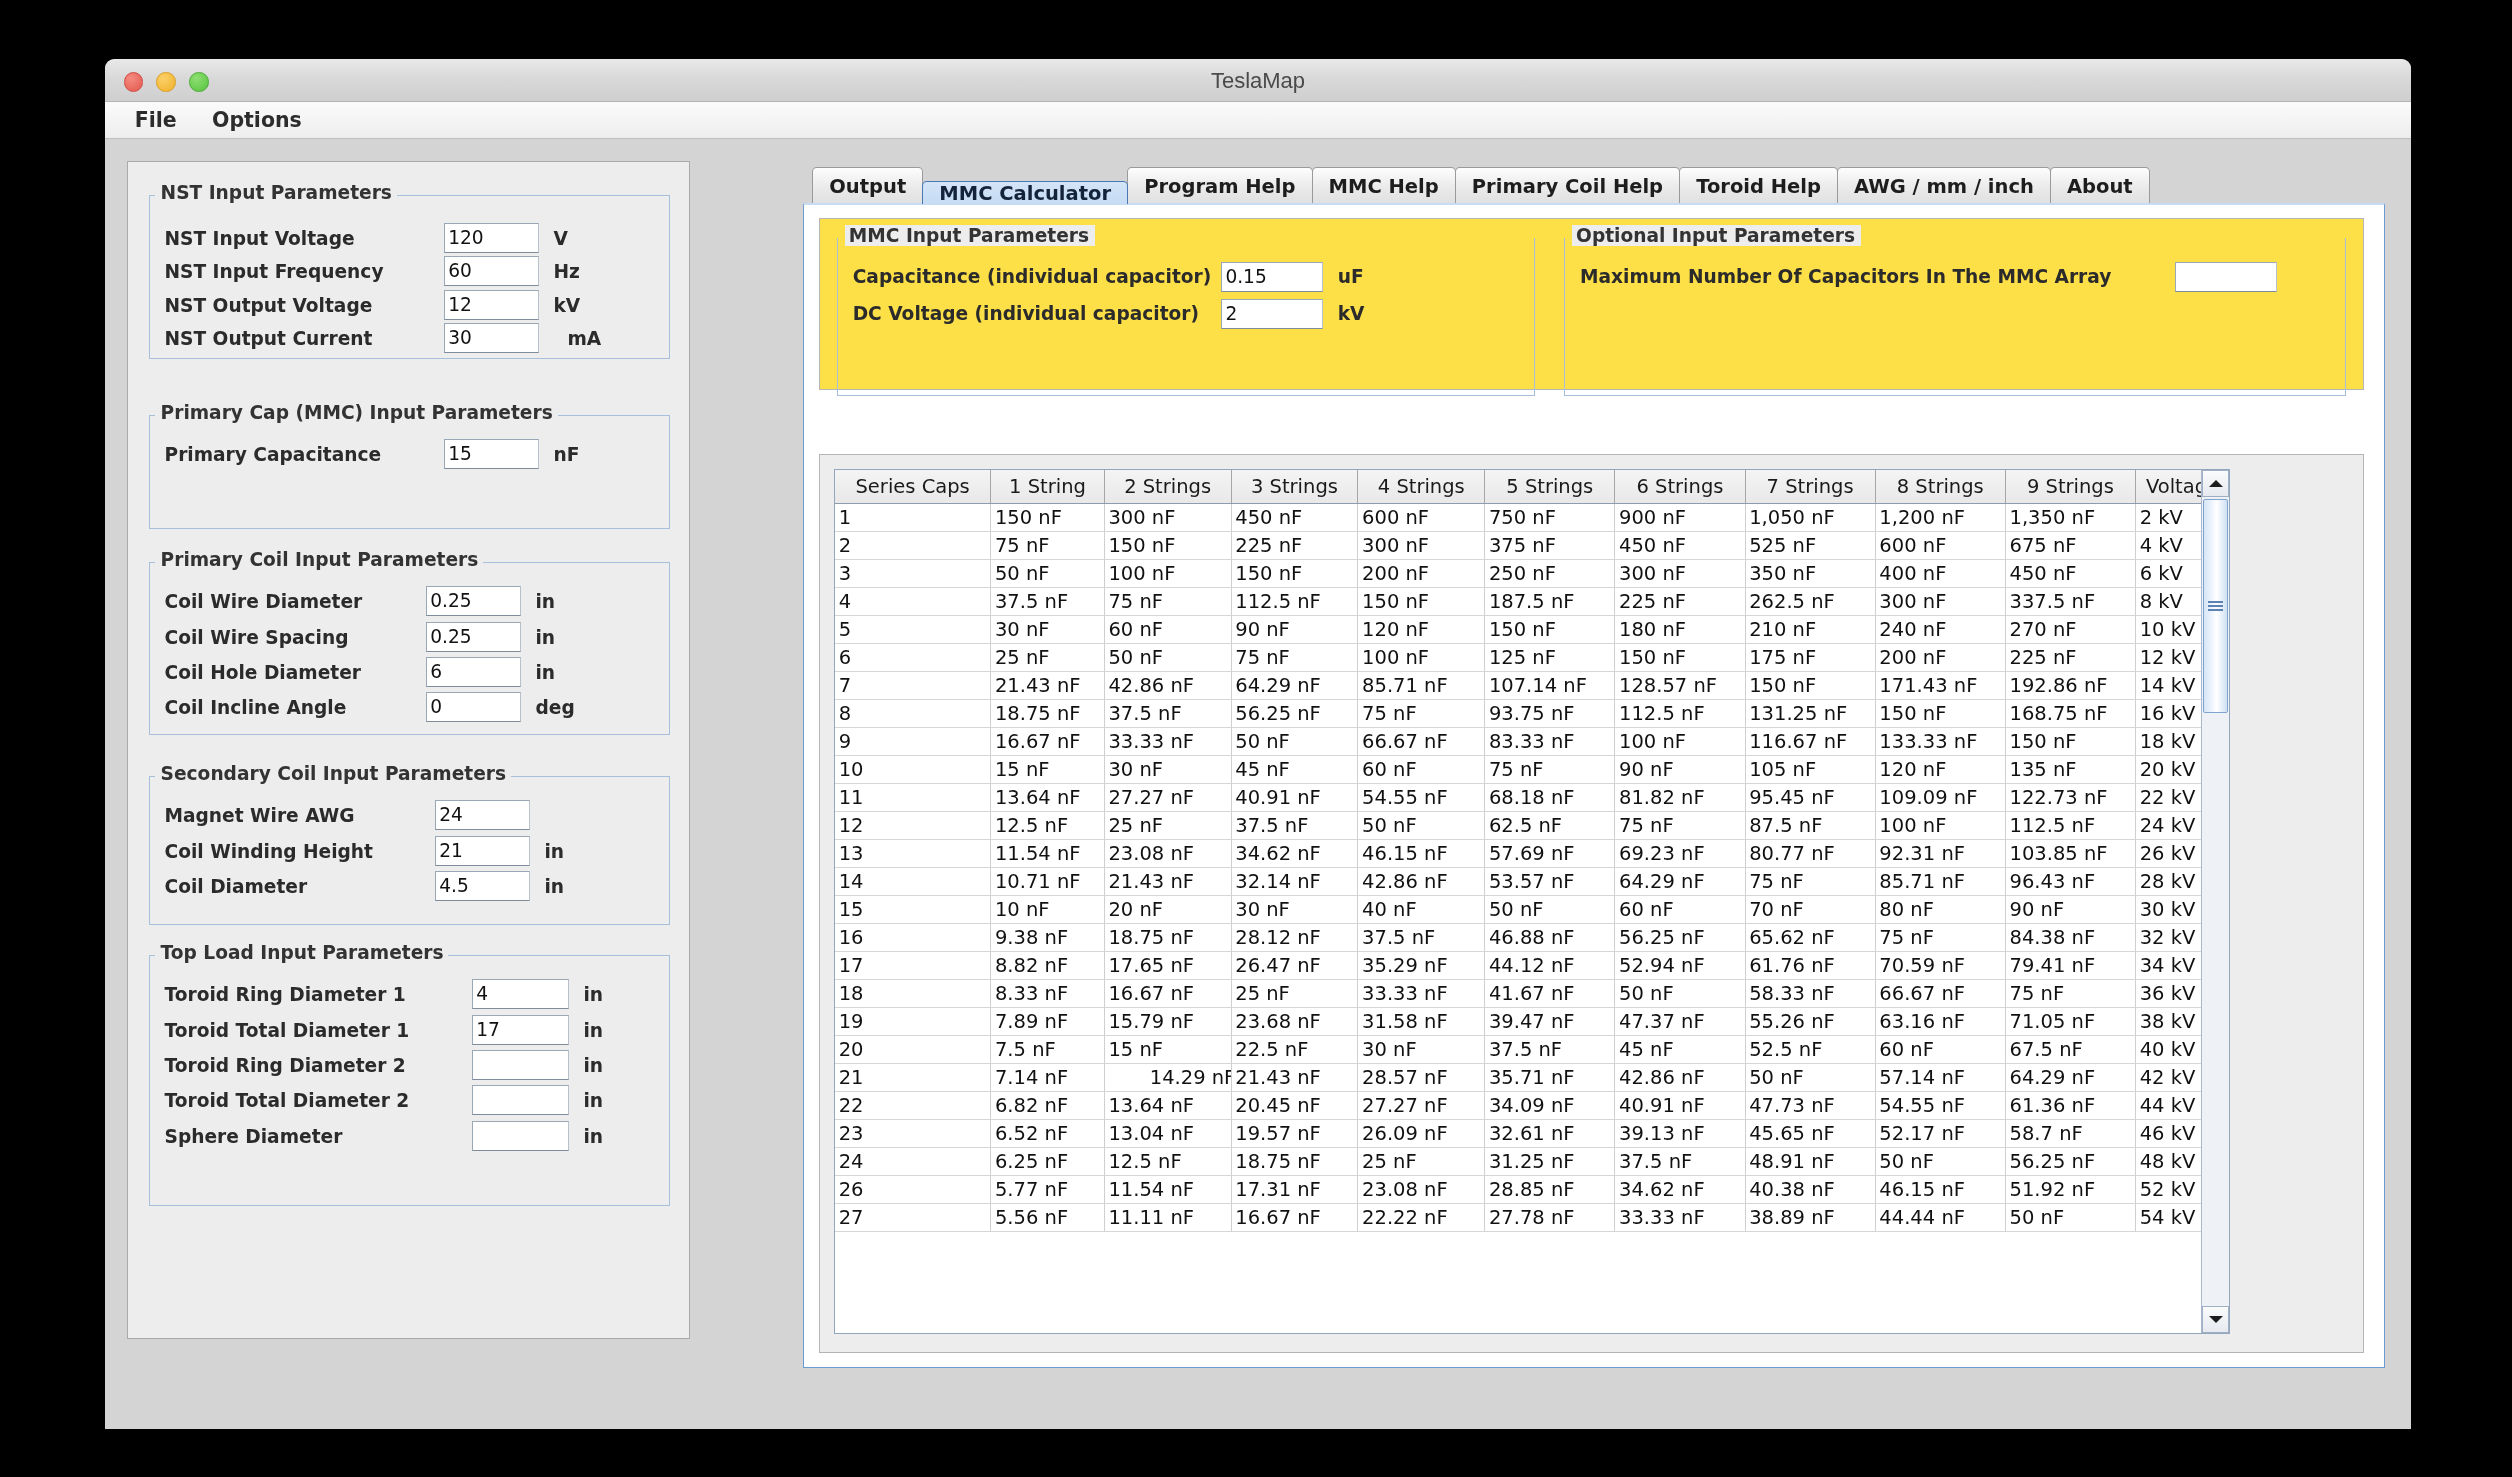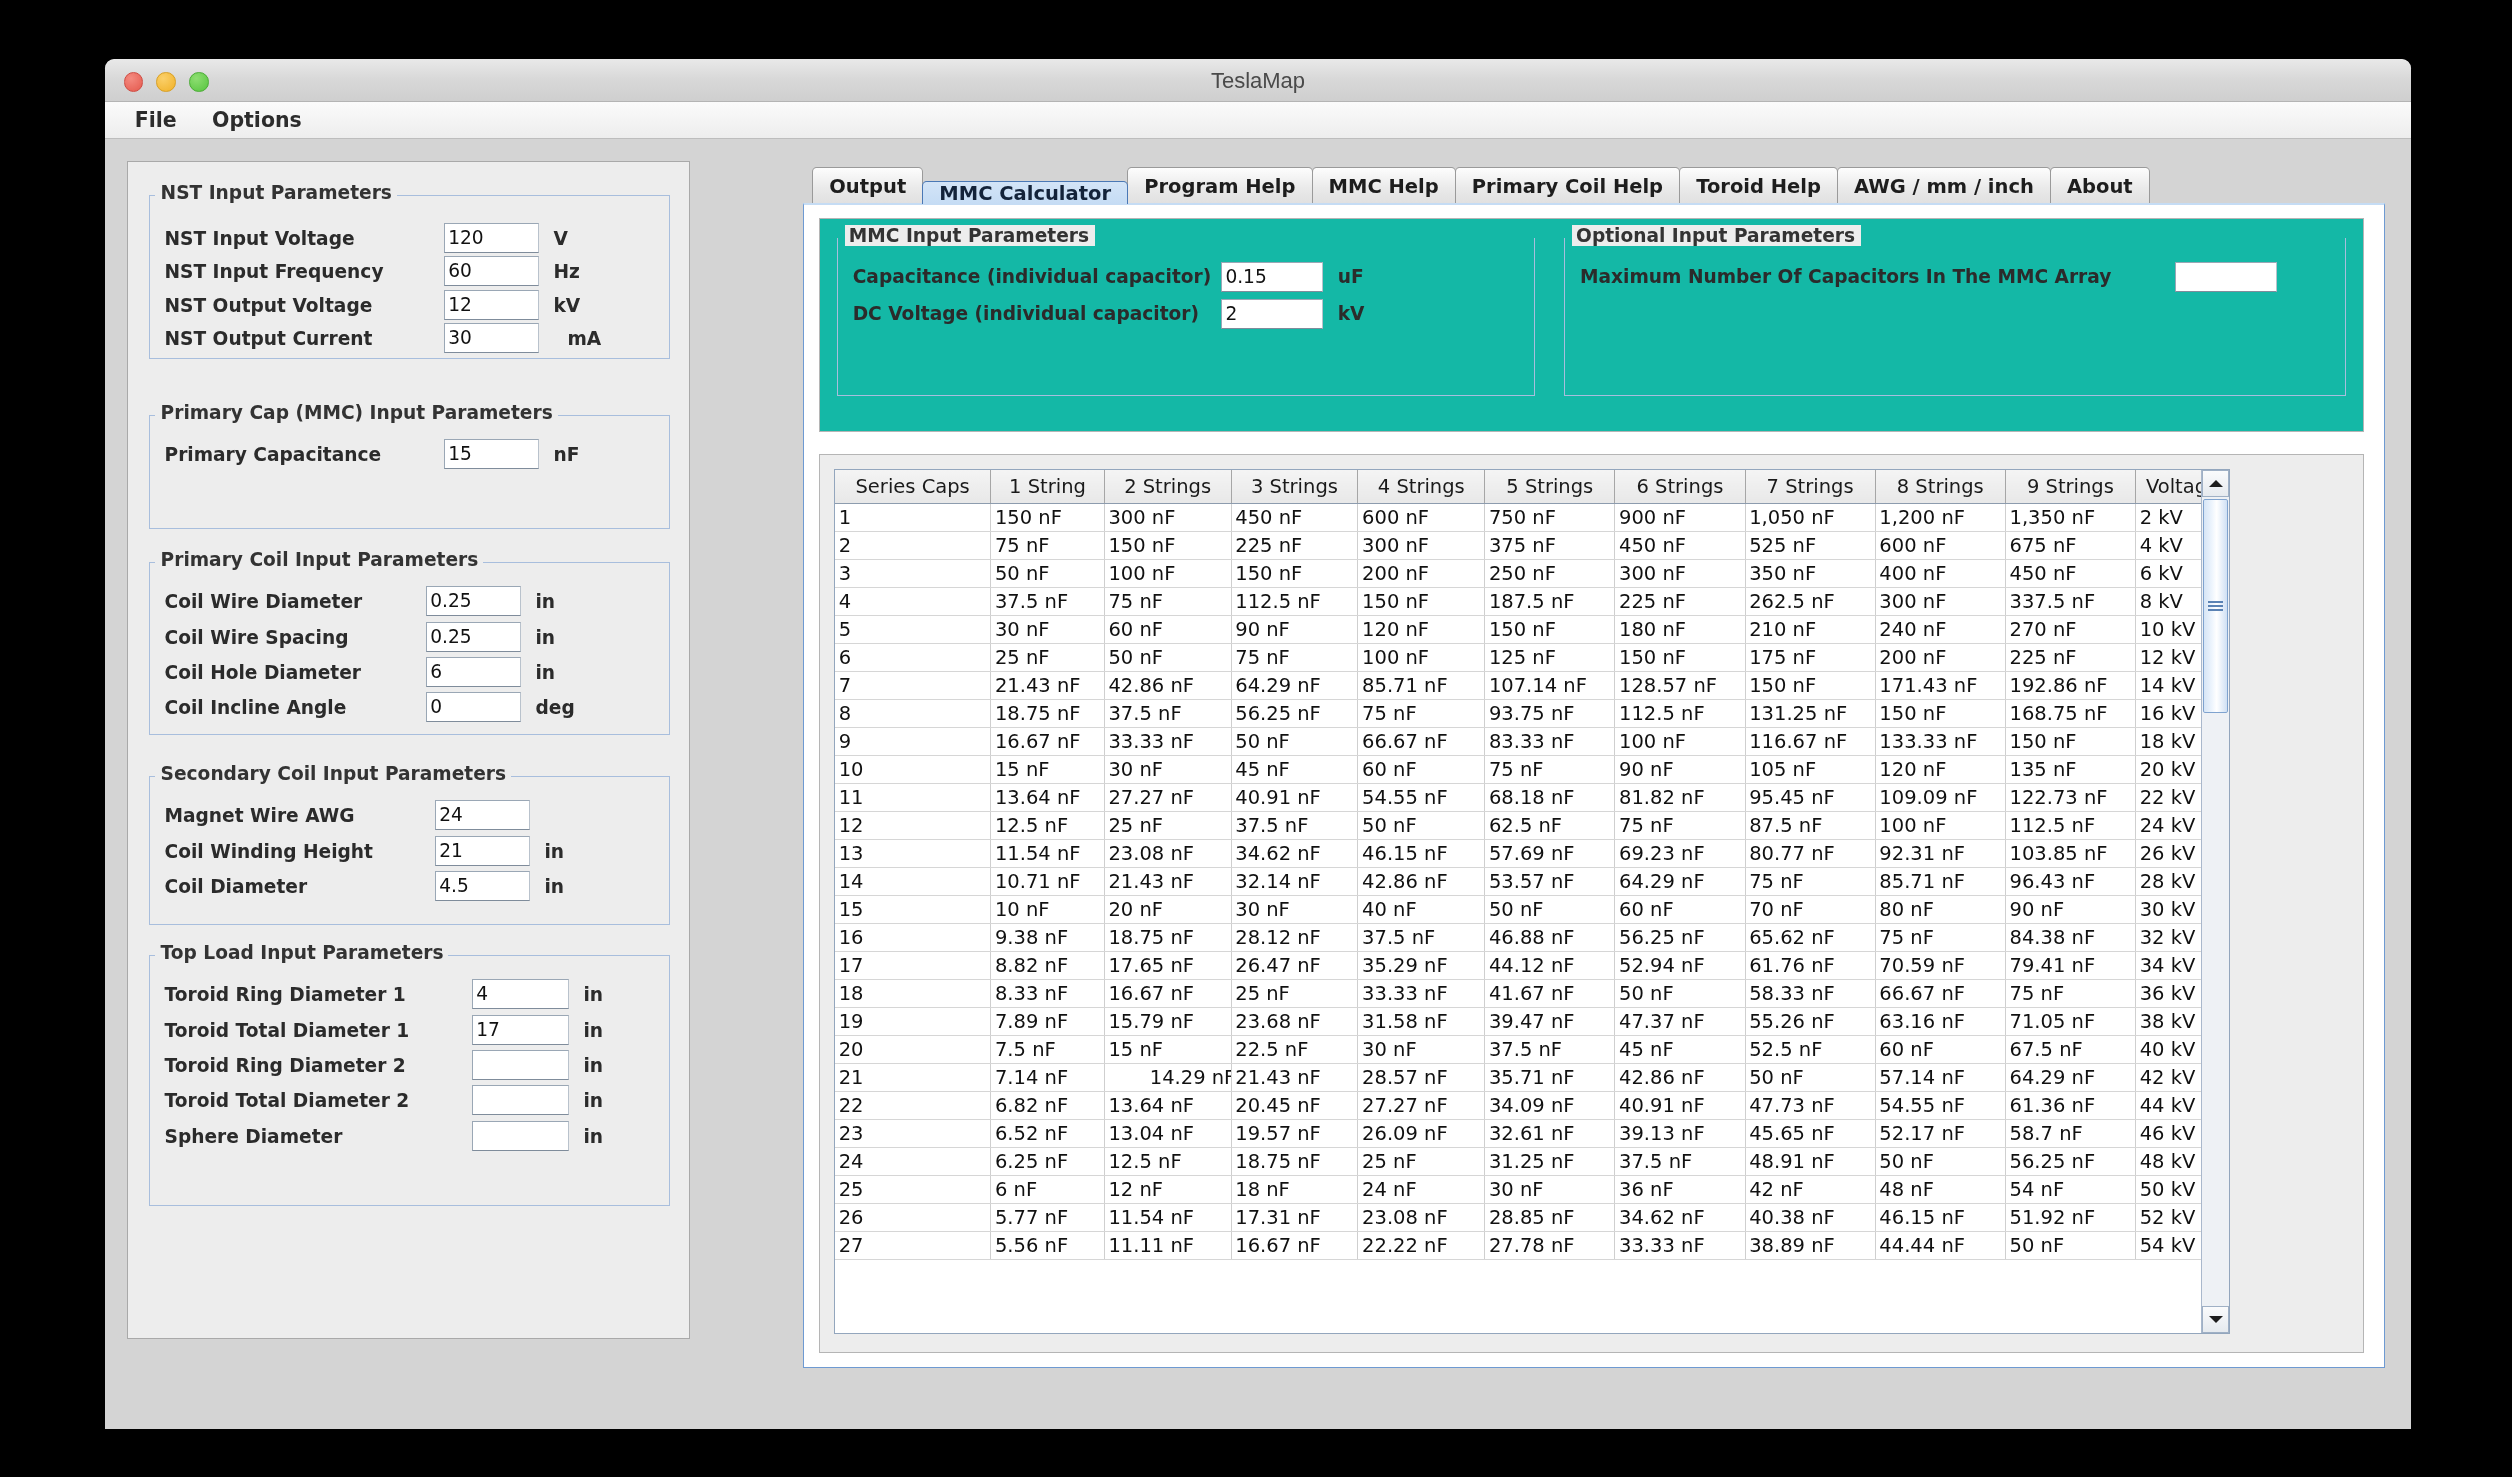--- a/index.html
+++ b/index.html
@@ -153,22 +153,22 @@
     background: #fff;
     border: 1.9px solid #6e9ad2;
     border-top: 2.8px solid #c5dcf4;
     margin-top: -0.9px;
   }
 
   
   #top-container {
     position: absolute;
     left: 15px; top: 13px;
-    width: 1545px; height: 214px;
-    background: #14b8a6;
+    width: 1545px; height: 172px;
+    background: #fde047;
     border: 0.9px solid #b5b5b5;
   }
   #table-container {
     position: absolute;
     left: 15px; top: 249px;
     width: 1545px; height: 899px;
     background: #ededed;
     border: 0.9px solid #b5b5b5;
   }
 
@@ -763,33 +763,20 @@
                     <td style="width: 114px;">18.75 nF</td>
                     <td style="width: 114px;">25 nF</td>
                     <td style="width: 117px;">31.25 nF</td>
                     <td style="width: 117px;">37.5 nF</td>
                     <td style="width: 117px;">48.91 nF</td>
                     <td style="width: 117px;">50 nF</td>
                     <td style="width: 117px;">56.25 nF</td>
                     <td style="width: 84px;">48 kV</td>
                   </tr>
                   <tr>
-                    <td style="width: 140px;">25</td>
-                    <td style="width: 102px;">6 nF</td>
-                    <td style="width: 114px;">12 nF</td>
-                    <td style="width: 114px;">18 nF</td>
-                    <td style="width: 114px;">24 nF</td>
-                    <td style="width: 117px;">30 nF</td>
-                    <td style="width: 117px;">36 nF</td>
-                    <td style="width: 117px;">42 nF</td>
-                    <td style="width: 117px;">48 nF</td>
-                    <td style="width: 117px;">54 nF</td>
-                    <td style="width: 84px;">50 kV</td>
-                  </tr>
-                  <tr>
                     <td style="width: 140px;">26</td>
                     <td style="width: 102px;">5.77 nF</td>
                     <td style="width: 114px;">11.54 nF</td>
                     <td style="width: 114px;">17.31 nF</td>
                     <td style="width: 114px;">23.08 nF</td>
                     <td style="width: 117px;">28.85 nF</td>
                     <td style="width: 117px;">34.62 nF</td>
                     <td style="width: 117px;">40.38 nF</td>
                     <td style="width: 117px;">46.15 nF</td>
                     <td style="width: 117px;">51.92 nF</td>

